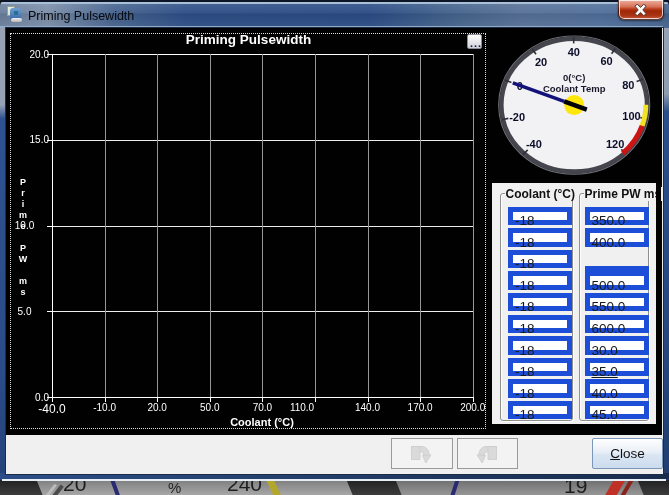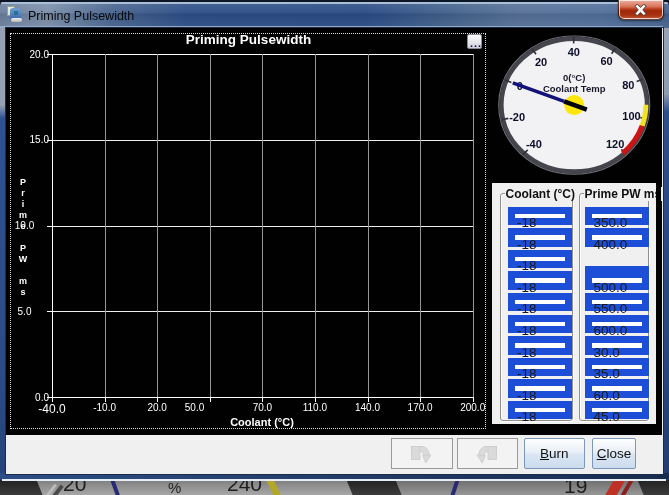--- a/index.html
+++ b/index.html
@@ -1,17 +1,17 @@
 <!DOCTYPE html>
 <html><head><meta charset="utf-8"><style>
 * {margin:0;padding:0;box-sizing:border-box}
 body {font-family:"Liberation Sans", sans-serif;}
 #c {position:relative;width:669px;height:495px;overflow:hidden;background:#333}
 .abs {position:absolute}
-.tf {position:absolute;width:64px;height:18.5px;background:#fff;border:7px solid #1d4ed8;
+.tf {position:absolute;width:64px;height:18.5px;background:#fff;border:5px solid #1d4ed8;
      font-size:13.5px;color:#1a1a1a;padding:1.5px 0 0 2px;line-height:15px;position:absolute}
 </style></head><body>
 <div id="c">
 
   <div class="abs" style="left:0;top:480px;width:669px;height:15px;background:linear-gradient(#222,#3c3c3c)"></div>
   <div class="abs" style="left:40px;top:480.5px;width:310px;height:15px;background:linear-gradient(#828282,#a9a9a9);transform:skewX(22deg)"></div>
   <div class="abs" style="left:399px;top:480.5px;width:242px;height:15px;background:linear-gradient(#717171,#999999);transform:skewX(22deg)"></div>
   <div class="abs" style="left:56px;top:484px;width:3.5px;height:14px;background:#4a4a4a;transform:rotate(38deg)"></div>
   <div class="abs" style="left:50px;top:483px;width:2.5px;height:14px;background:#bbbbbb;transform:rotate(38deg)"></div>
   <div class="abs" style="left:63px;top:472px;width:45px;font-size:21px;color:#1e1e1e">20</div>
@@ -89,23 +89,23 @@
 <div style="position:absolute;left:420.1px;top:397px;width:1px;height:4.5px;background:#fff"></div>
 <div style="position:absolute;left:472.7px;top:397px;width:1px;height:4.5px;background:#fff"></div>
 <div style="position:absolute;left:0px;top:48.5px;width:49px;text-align:right;font-size:10px;color:#fff">20.0</div>
 <div style="position:absolute;left:0px;top:134.3px;width:49px;text-align:right;font-size:10px;color:#fff">15.0</div>
 <div style="position:absolute;left:0px;top:220.0px;width:49px;text-align:center;font-size:10px;color:#fff">10.0</div>
 <div style="position:absolute;left:0px;top:305.7px;width:49px;text-align:center;font-size:10px;color:#fff">5.0</div>
 <div style="position:absolute;left:0px;top:391.8px;width:49px;text-align:right;font-size:10px;color:#fff">0.0</div>
 <div style="position:absolute;left:27.0px;top:401.5px;width:50px;text-align:center;font-size:12px;color:#fff">-40.0</div>
 <div style="position:absolute;left:79.6px;top:401.5px;width:50px;text-align:center;font-size:10px;color:#fff">-10.0</div>
 <div style="position:absolute;left:132.2px;top:401.5px;width:50px;text-align:center;font-size:10px;color:#fff">20.0</div>
-<div style="position:absolute;left:184.8px;top:401.5px;width:50px;text-align:left;font-size:10px;color:#fff">50.0</div>
+<div style="position:absolute;left:184.8px;top:401.5px;width:50px;text-align:center;font-size:10px;color:#fff">50.0</div>
 <div style="position:absolute;left:237.39999999999998px;top:401.5px;width:50px;text-align:center;font-size:10px;color:#fff">70.0</div>
-<div style="position:absolute;left:289.9px;top:401.5px;width:50px;text-align:center;font-size:10px;color:#fff">110.0</div>
+<div style="position:absolute;left:289.9px;top:401.5px;width:50px;text-align:left;font-size:10px;color:#fff">110.0</div>
 <div style="position:absolute;left:342.5px;top:401.5px;width:50px;text-align:center;font-size:10px;color:#fff">140.0</div>
 <div style="position:absolute;left:395.1px;top:401.5px;width:50px;text-align:center;font-size:10px;color:#fff">170.0</div>
 <div style="position:absolute;left:447.7px;top:401.5px;width:50px;text-align:center;font-size:10px;color:#fff">200.0</div>
   <div style="position:absolute;left:14px;top:176.7px;width:18px;height:11px;text-align:center;font-size:9px;font-weight:bold;color:#fff;line-height:11px">P</div>
 <div style="position:absolute;left:14px;top:187.7px;width:18px;height:11px;text-align:center;font-size:9px;font-weight:bold;color:#fff;line-height:11px">r</div>
 <div style="position:absolute;left:14px;top:198.7px;width:18px;height:11px;text-align:center;font-size:9px;font-weight:bold;color:#fff;line-height:11px">i</div>
 <div style="position:absolute;left:14px;top:209.7px;width:18px;height:11px;text-align:center;font-size:9px;font-weight:bold;color:#fff;line-height:11px">m</div>
 <div style="position:absolute;left:14px;top:220.7px;width:18px;height:11px;text-align:center;font-size:9px;font-weight:bold;color:#fff;line-height:11px">e</div>
 <div style="position:absolute;left:14px;top:231.7px;width:18px;height:11px;text-align:center;font-size:9px;font-weight:bold;color:#fff;line-height:11px">&nbsp;</div>
 <div style="position:absolute;left:14px;top:242.7px;width:18px;height:11px;text-align:center;font-size:9px;font-weight:bold;color:#fff;line-height:11px">P</div>
@@ -164,21 +164,21 @@
 <div class="tf" style="left:584.5px;top:271.3px;">500.0</div>
 <div class="tf" style="left:508px;top:292.9px;">-18</div>
 <div class="tf" style="left:584.5px;top:292.9px;">550.0</div>
 <div class="tf" style="left:508px;top:314.5px;">-18</div>
 <div class="tf" style="left:584.5px;top:314.5px;">600.0</div>
 <div class="tf" style="left:508px;top:336.1px;">-18</div>
 <div class="tf" style="left:584.5px;top:336.1px;">30.0</div>
 <div class="tf" style="left:508px;top:357.70000000000005px;">-18</div>
 <div class="tf" style="left:584.5px;top:357.70000000000005px;text-decoration:underline;">35.0</div>
 <div class="tf" style="left:508px;top:379.3px;">-18</div>
-<div class="tf" style="left:584.5px;top:379.3px;">60.0</div>
+<div class="tf" style="left:584.5px;top:379.3px;">40.0</div>
 <div class="tf" style="left:508px;top:400.9px;">-18</div>
 <div class="tf" style="left:584.5px;top:400.9px;">45.0</div>
 
   <div class="abs" style="left:656.3px;top:28px;width:5.2px;height:406.5px;background:#010101"></div>
 
   <div class="abs" style="left:391px;top:438px;width:61.5px;height:31px;background:#f3f3f3;border:1px solid #9a9a9a">
     <svg width="24" height="24" style="position:absolute;left:17px;top:2.5px" viewBox="0 0 24 24">
       <g fill="#dadada" stroke="#cccccc" stroke-width="0.8">
       <path d="M2.5,4.5 L14,4.5 A7.5,7.5 0 0 1 20,12 L20,15 L14.5,15 L14.5,12 A2.5,2.5 0 0 0 12,9.8 L2.5,9.8 Z"></path>
       <rect x="2.5" y="4.5" width="8.5" height="13"></rect>
@@ -188,14 +188,13 @@
   </div>
   <div class="abs" style="left:456.5px;top:438px;width:61.5px;height:31px;background:#f3f3f3;border:1px solid #9a9a9a">
     <svg width="24" height="24" style="position:absolute;left:17px;top:2.5px" viewBox="0 0 24 24">
       <g fill="#dadada" stroke="#cccccc" stroke-width="0.8" transform="scale(-1,1) translate(-24,0)">
       <path d="M2.5,4.5 L14,4.5 A7.5,7.5 0 0 1 20,12 L20,15 L14.5,15 L14.5,12 A2.5,2.5 0 0 0 12,9.8 L2.5,9.8 Z"></path>
       <rect x="2.5" y="4.5" width="8.5" height="13"></rect>
       <path d="M13.5,13.5 L22,12.8 L16.8,21 Z"></path>
       </g>
     </svg>
   </div>
-  <div class="abs btn" style="left:523.5px;top:438px;width:61.5px;height:31px;background:linear-gradient(#fefefe,#e9eff7 45%,#d9e5f2 55%,#ccdcee);border:1px solid #7a96b8;border-radius:2px;text-align:center;font-size:13.5px;color:#111;line-height:29px"><u>B</u>urn</div>
-  <div class="abs btn" style="left:592px;top:438px;width:44px;height:31px;background:linear-gradient(#fefefe,#e9eff7 45%,#d9e5f2 55%,#ccdcee);border:1px solid #7a96b8;border-radius:2px;text-align:center;font-size:13.5px;color:#111;line-height:29px"><u>C</u>lose</div>
+  <div class="abs btn" style="left:592px;top:438px;width:71px;height:31px;background:linear-gradient(#fefefe,#e9eff7 45%,#d9e5f2 55%,#ccdcee);border:1px solid #7a96b8;border-radius:2px;text-align:center;font-size:13.5px;color:#111;line-height:29px"><u>C</u>lose</div>
 </div>
 </body></html>

